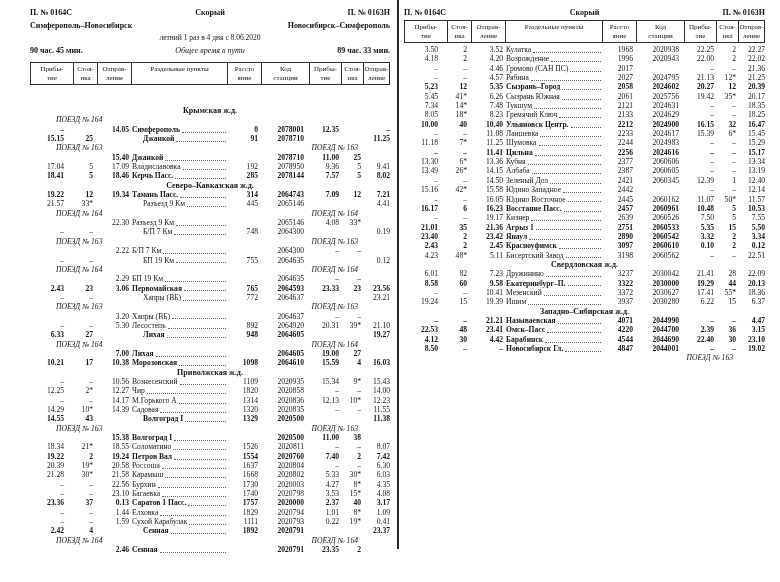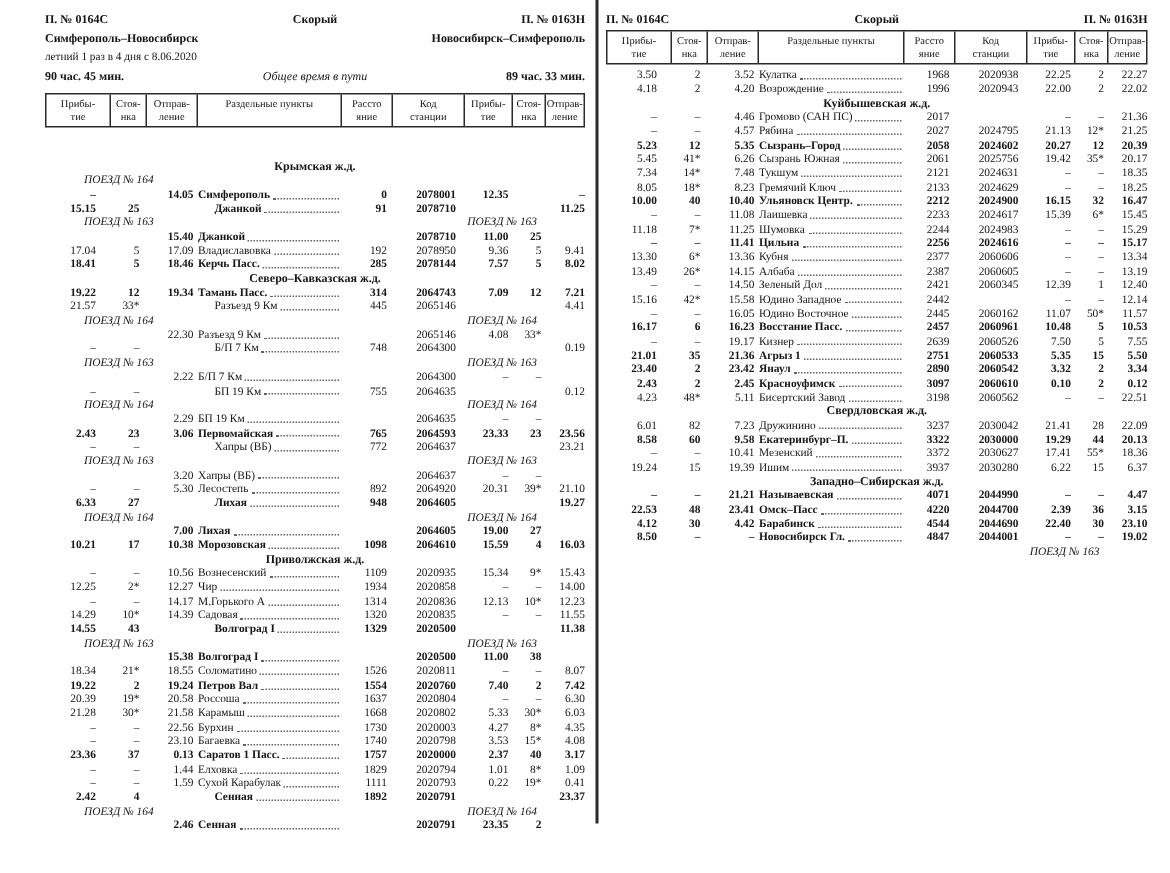--- a/index.html
+++ b/index.html
@@ -5,21 +5,21 @@
   html,body{margin:0;padding:0;background:#ffffff;}
   .sheet{position:relative;width:780px;height:582px;background:#fff;overflow:hidden;
          font-family:"Liberation Serif","DejaVu Serif",serif;color:#171513;}
   .page{position:absolute;top:6px;}
   .page.left{left:30px;width:360px;}
   .page.right{left:404px;width:361px;}
   .divider{position:absolute;left:397px;top:0;width:2px;height:549px;background:#2a2a2a;}
   .hrow{display:flex;justify-content:space-between;height:13px;line-height:13px;font-size:8px;}
   .hrow .mid{position:absolute;left:0;right:0;text-align:center;}
   .hrow{position:relative;}
-  .hrow.note{height:12px;line-height:12px;font-size:7.5px;}
+  .hrow.note{height:12px;line-height:12px;font-size:7.5px;justify-content:center;}
   .bold{font-weight:bold;}
   .italic{font-style:italic;}
   .thead{display:flex;margin-top:5px;border-top:1px solid #2a2a2a;border-bottom:1px solid #2a2a2a;
          border-left:1px solid #2a2a2a;border-right:1px solid #2a2a2a;}
   .page.right .thead{margin-top:1px;}
   .th{border-left:1px solid #2a2a2a;box-sizing:border-box;flex:none;text-align:center;
       white-space:pre-line;font-size:7px;line-height:8.5px;padding:2px 0 2px 0;}
   .th:first-child{border-left:none;}
   .tbody{margin-top:21px;}
   .page.right .tbody{margin-top:2px;}
@@ -399,21 +399,21 @@
           <span class="c c-dep2">15.43</span>
         </div>
         <div class="row data">
           <span class="c c-arr">12.25</span>
           <span class="c c-stop">2*</span>
           <span class="c c-dep">12.27</span>
           <span class="c c-st">
             <span class="nm">Чир</span>
             <span class="dots"></span>
           </span>
-          <span class="c c-dist">1934</span>
+          <span class="c c-dist">1820</span>
           <span class="c c-code">2020858</span>
           <span class="c c-arr2">–</span>
           <span class="c c-stop2">–</span>
           <span class="c c-dep2">14.00</span>
         </div>
         <div class="row data">
           <span class="c c-arr">–</span>
           <span class="c c-stop">–</span>
           <span class="c c-dep">14.17</span>
           <span class="c c-st">
@@ -682,21 +682,20 @@
           <span class="c c-st">
             <span class="nm">Возрождение</span>
             <span class="dots"></span>
           </span>
           <span class="c c-dist">1996</span>
           <span class="c c-code">2020943</span>
           <span class="c c-arr2">22.00</span>
           <span class="c c-stop2">2</span>
           <span class="c c-dep2">22.02</span>
         </div>
-        <div class="row section">Куйбышевская ж.д.</div>
         <div class="row data">
           <span class="c c-arr">–</span>
           <span class="c c-stop">–</span>
           <span class="c c-dep">4.46</span>
           <span class="c c-st">
             <span class="nm">Громово (САН ПС)</span>
             <span class="dots"></span>
           </span>
           <span class="c c-dist">2017</span>
           <span class="c c-code"></span>

